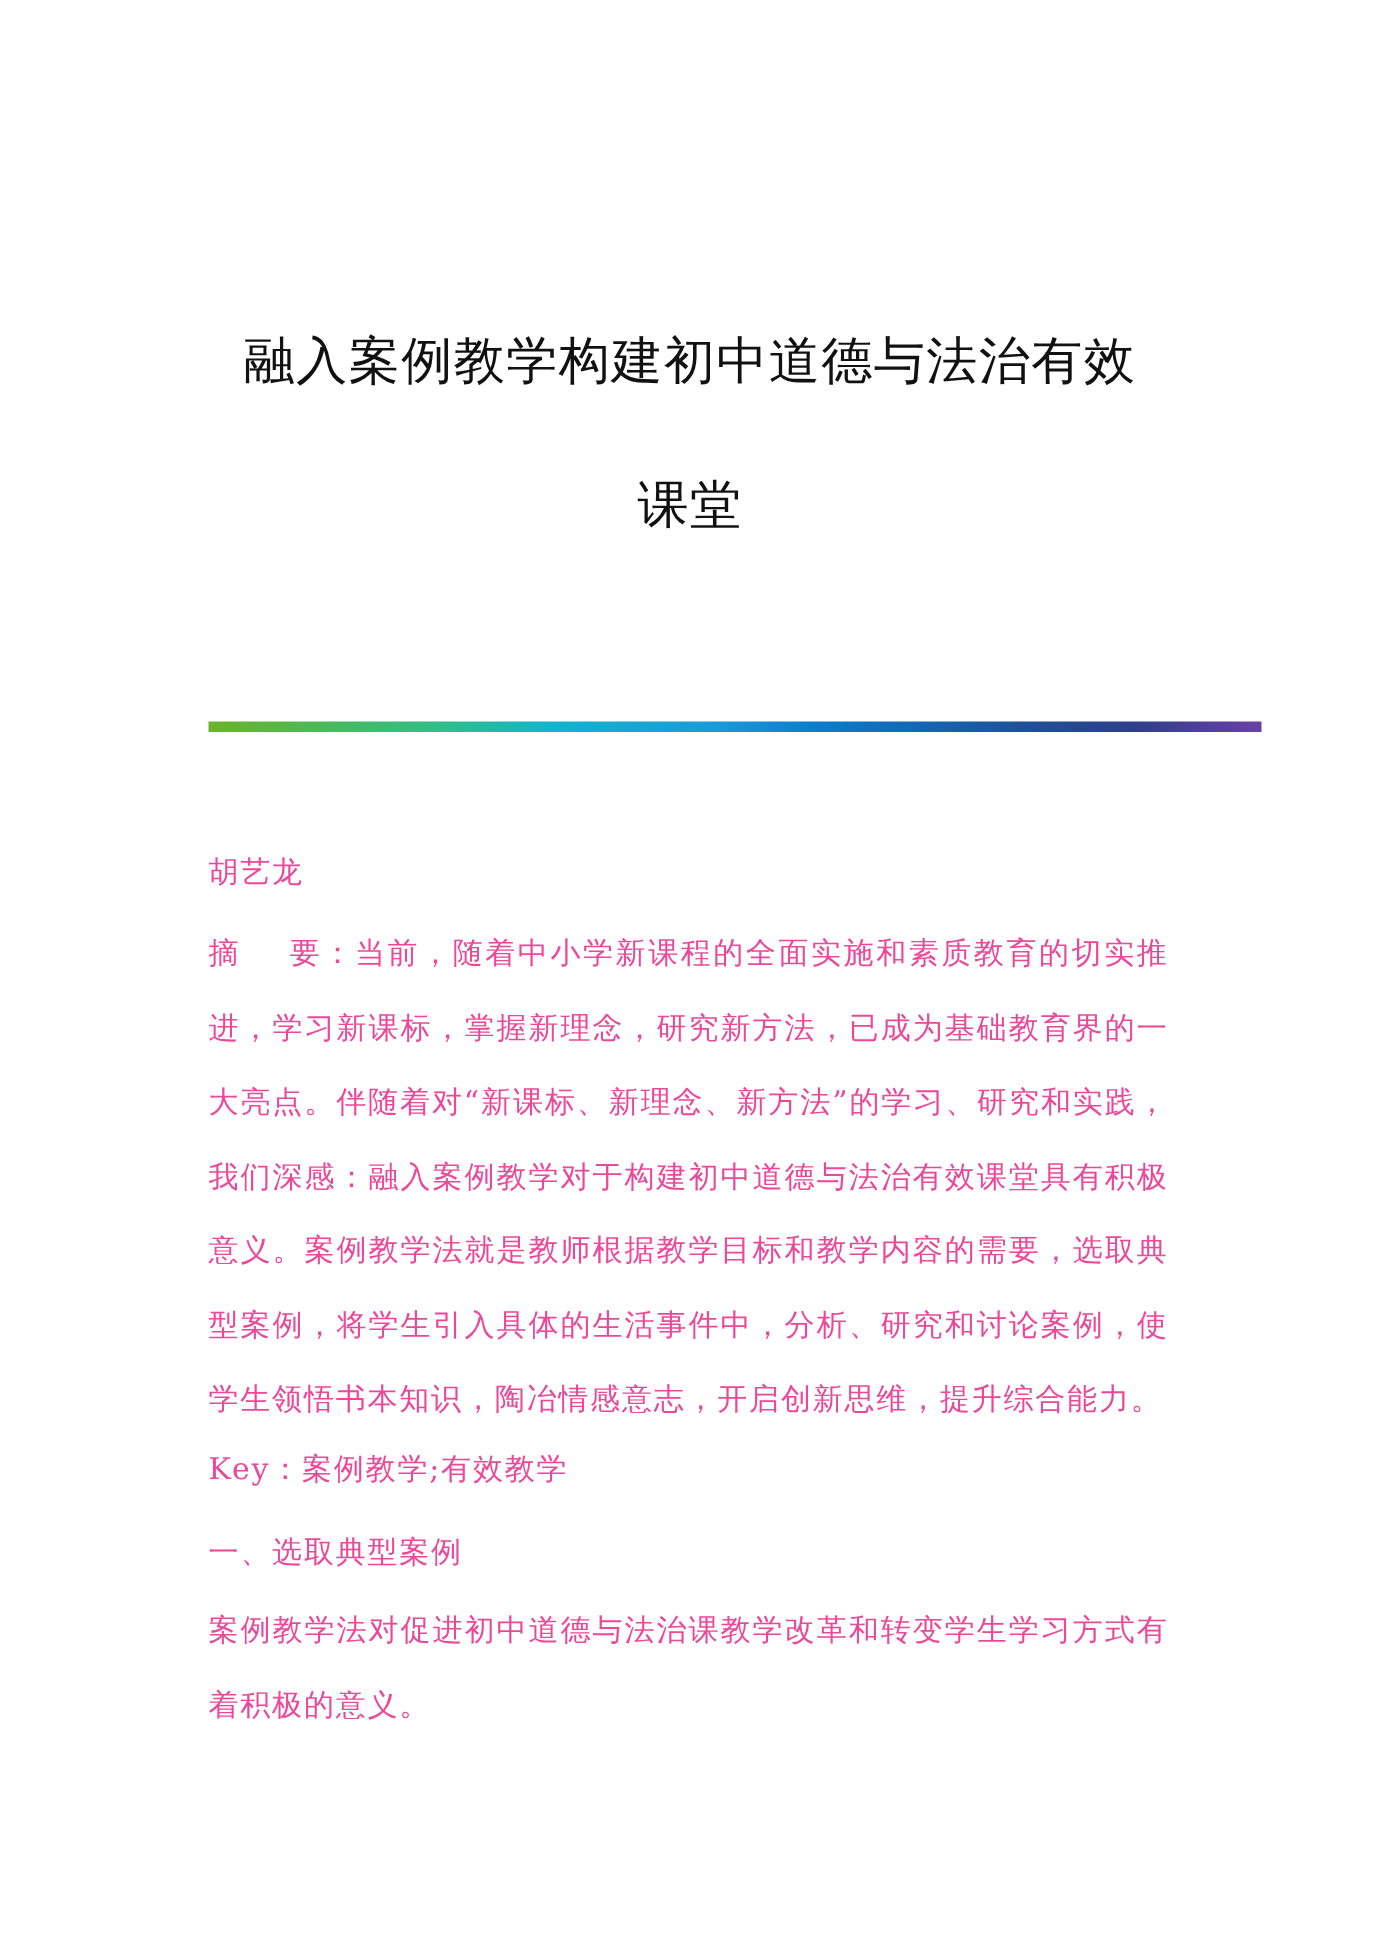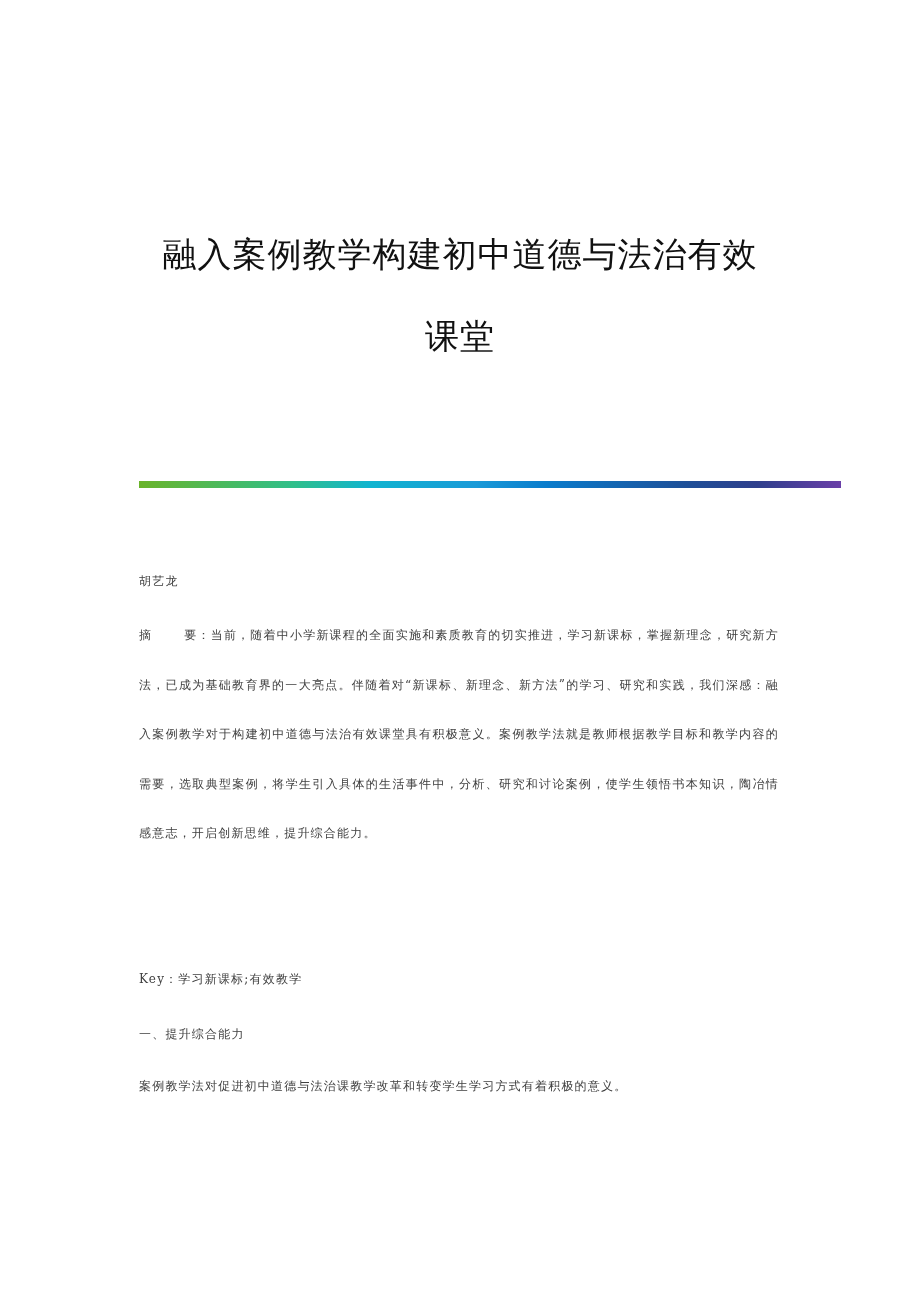--- a/index.html
+++ b/index.html
@@ -1,38 +1,38 @@
 <!DOCTYPE html>
 <html><head>
   <meta charset="utf-8">
   <style>
     html, body { margin: 0; padding: 0; background: #ffffff; }
     body { width: 920px; height: 1302px; position: relative; overflow: hidden; font-family: "DejaVu Serif", "Liberation Serif", serif; color: #111; }
     .title-line { position: absolute; left: 0; width: 920px; text-align: center; font-size: 34px; letter-spacing: 1px; color: #111; font-family: "DejaVu Sans", "Liberation Sans", sans-serif; font-weight: normal; }
-    #t1 { top: 232px; }
+    #t1 { top: 218px; }
     #t2 { top: 314px; }
     .rule { position: absolute; left: 139px; top: 481px; width: 702px; height: 7px;
       background: linear-gradient(to right, #6ab42a 0%, #2fbf8a 22%, #10b4d0 33%, #1a9ad8 48%, #0a7ccc 58%, #1e4f98 78%, #2e3f8c 88%, #6a3fa8 100%); }
-    .text { position: absolute; left: 139px; width: 640px; font-size: 12px; line-height: 49.5px; letter-spacing: 1.2px; color: #404040; }
+    .text { position: absolute; left: 139px; width: 640px; font-size: 20px; line-height: 49.5px; letter-spacing: 1.2px; color: #ec4899; }
     .author { top: 557px; }
     .abstract { top: 611px; text-align: justify; }
     .keywords { top: 955px; }
     .heading1 { top: 1010px; }
     .para1 { top: 1062px; text-align: justify; }
     .label-gap { display: inline-block; width: 32px; }
   </style>
 </head>
 <body>
 
 <div id="t1" class="title-line">融入案例教学构建初中道德与法治有效</div>
 <div id="t2" class="title-line">课堂</div>
 
 <div class="rule"></div>
 
 <div class="text author">胡艺龙</div>
 
 <div class="text abstract"><span>摘</span><span class="label-gap"></span><span>要：</span><span>当前，随着中小学新课程的全面实施和素质教育的切实推进，学习新课标，掌握新理念，研究新方法，已成为基础教育界的一大亮点。伴随着对“新课标、新理念、新方法”的学习、研究和实践，我们深感：融入案例教学对于构建初中道德与法治有效课堂具有积极意义。案例教学法就是教师根据教学目标和教学内容的需要，选取典型案例，将学生引入具体的生活事件中，分析、研究和讨论案例，使学生领悟书本知识，陶冶情感意志，开启创新思维，提升综合能力。</span></div>
 
-<div class="text keywords">Key：学习新课标;有效教学</div>
+<div class="text keywords">Key：案例教学;有效教学</div>
 
-<div class="text heading1">一、提升综合能力</div>
+<div class="text heading1">一、选取典型案例</div>
 
 <div class="text para1">案例教学法对促进初中道德与法治课教学改革和转变学生学习方式有着积极的意义。</div>
 
 </body></html>

